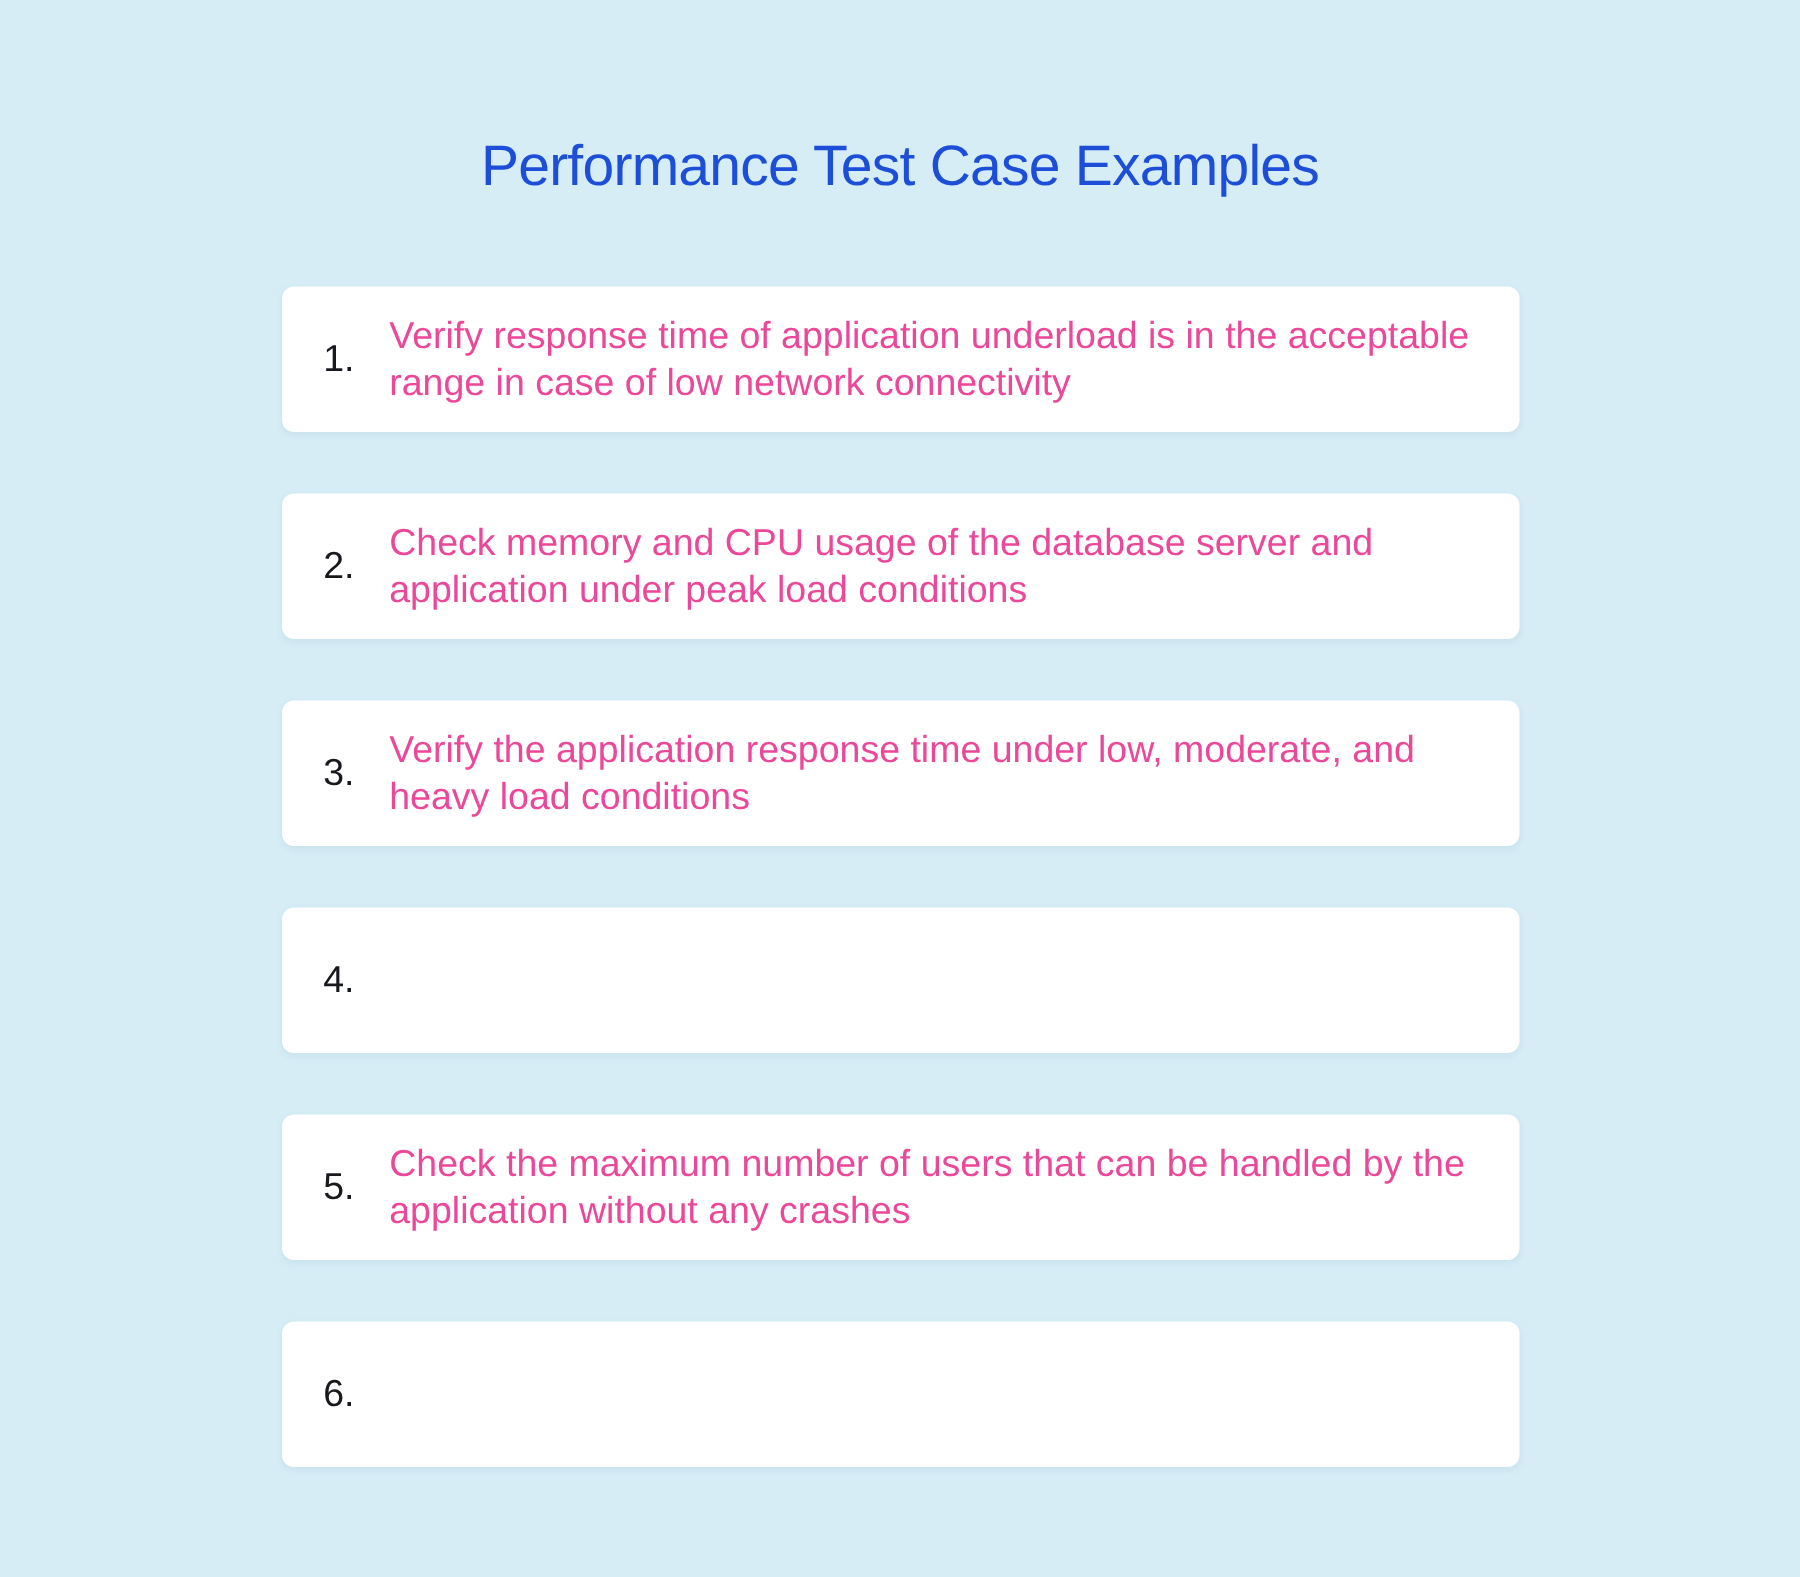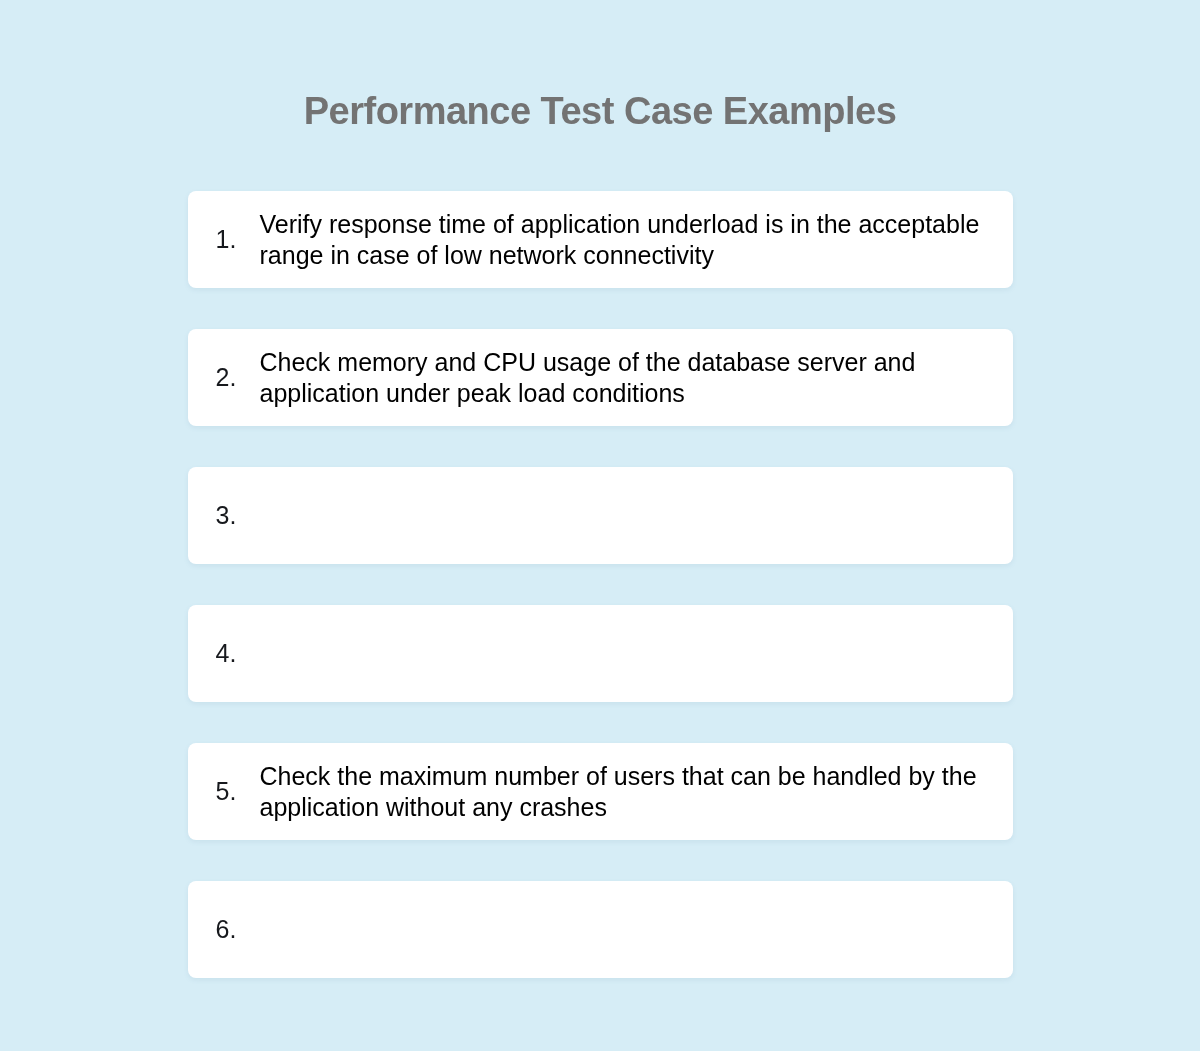--- a/index.html
+++ b/index.html
@@ -13,24 +13,24 @@
     background: #d6edf6;
     font-family: "Liberation Sans", "DejaVu Sans", sans-serif;
     color: #15181c;
     padding-top: 86px;
     overflow: hidden;
   }
 
   .page-title {
     text-align: center;
     font-size: 38px;
-    font-weight: 700;
+    font-weight: 400;
     letter-spacing: -0.5px;
     line-height: 1.35;
-    color: #737373;
+    color: #1d4ed8;
     margin-bottom: 54px;
   }
 
   .cards {
     width: 825px;
     margin: 0 auto;
   }
 
   .card {
     background: #ffffff;
@@ -52,21 +52,21 @@
     line-height: 31px;
     color: #17191d;
     margin-right: 18px;
     text-align: left;
   }
 
   .card-text {
     flex: 1 1 auto;
     font-size: 25px;
     line-height: 31px;
-    color: #000000;
+    color: #ec4899;
     max-width: 728px;
   }
 </style>
 </head>
 <body>
 
 <h1 class="page-title">Performance Test Case Examples</h1>
 
 <div class="cards">
 
@@ -75,20 +75,21 @@
     <span class="card-text">Verify response time of application underload is in the acceptable range in case of low network connectivity</span>
   </div>
 
   <div class="card">
     <span class="card-number">2.</span>
     <span class="card-text">Check memory and CPU usage of the database server and application under peak load conditions</span>
   </div>
 
   <div class="card">
     <span class="card-number">3.</span>
+    <span class="card-text">Verify the application response time under low, moderate, and heavy load conditions</span>
   </div>
 
   <div class="card">
     <span class="card-number">4.</span>
   </div>
 
   <div class="card">
     <span class="card-number">5.</span>
     <span class="card-text">Check the maximum number of users that can be handled by the application without any crashes</span>
   </div>

